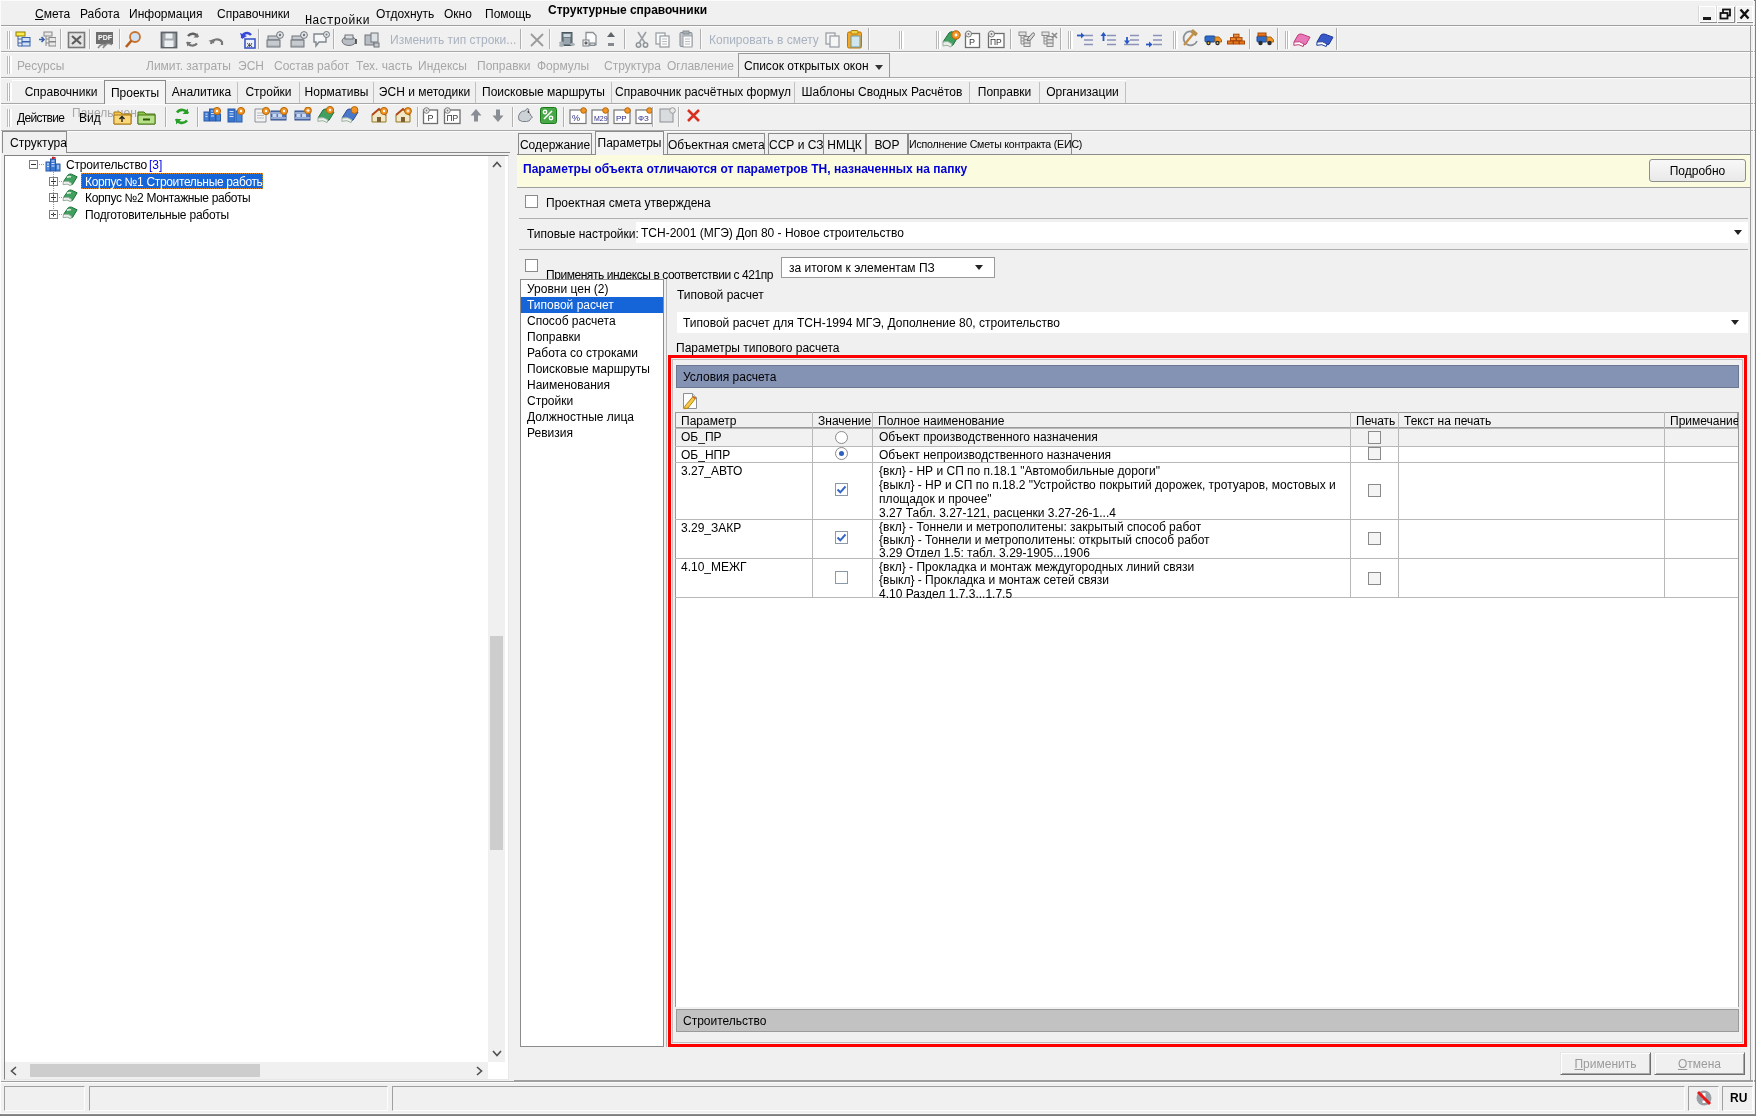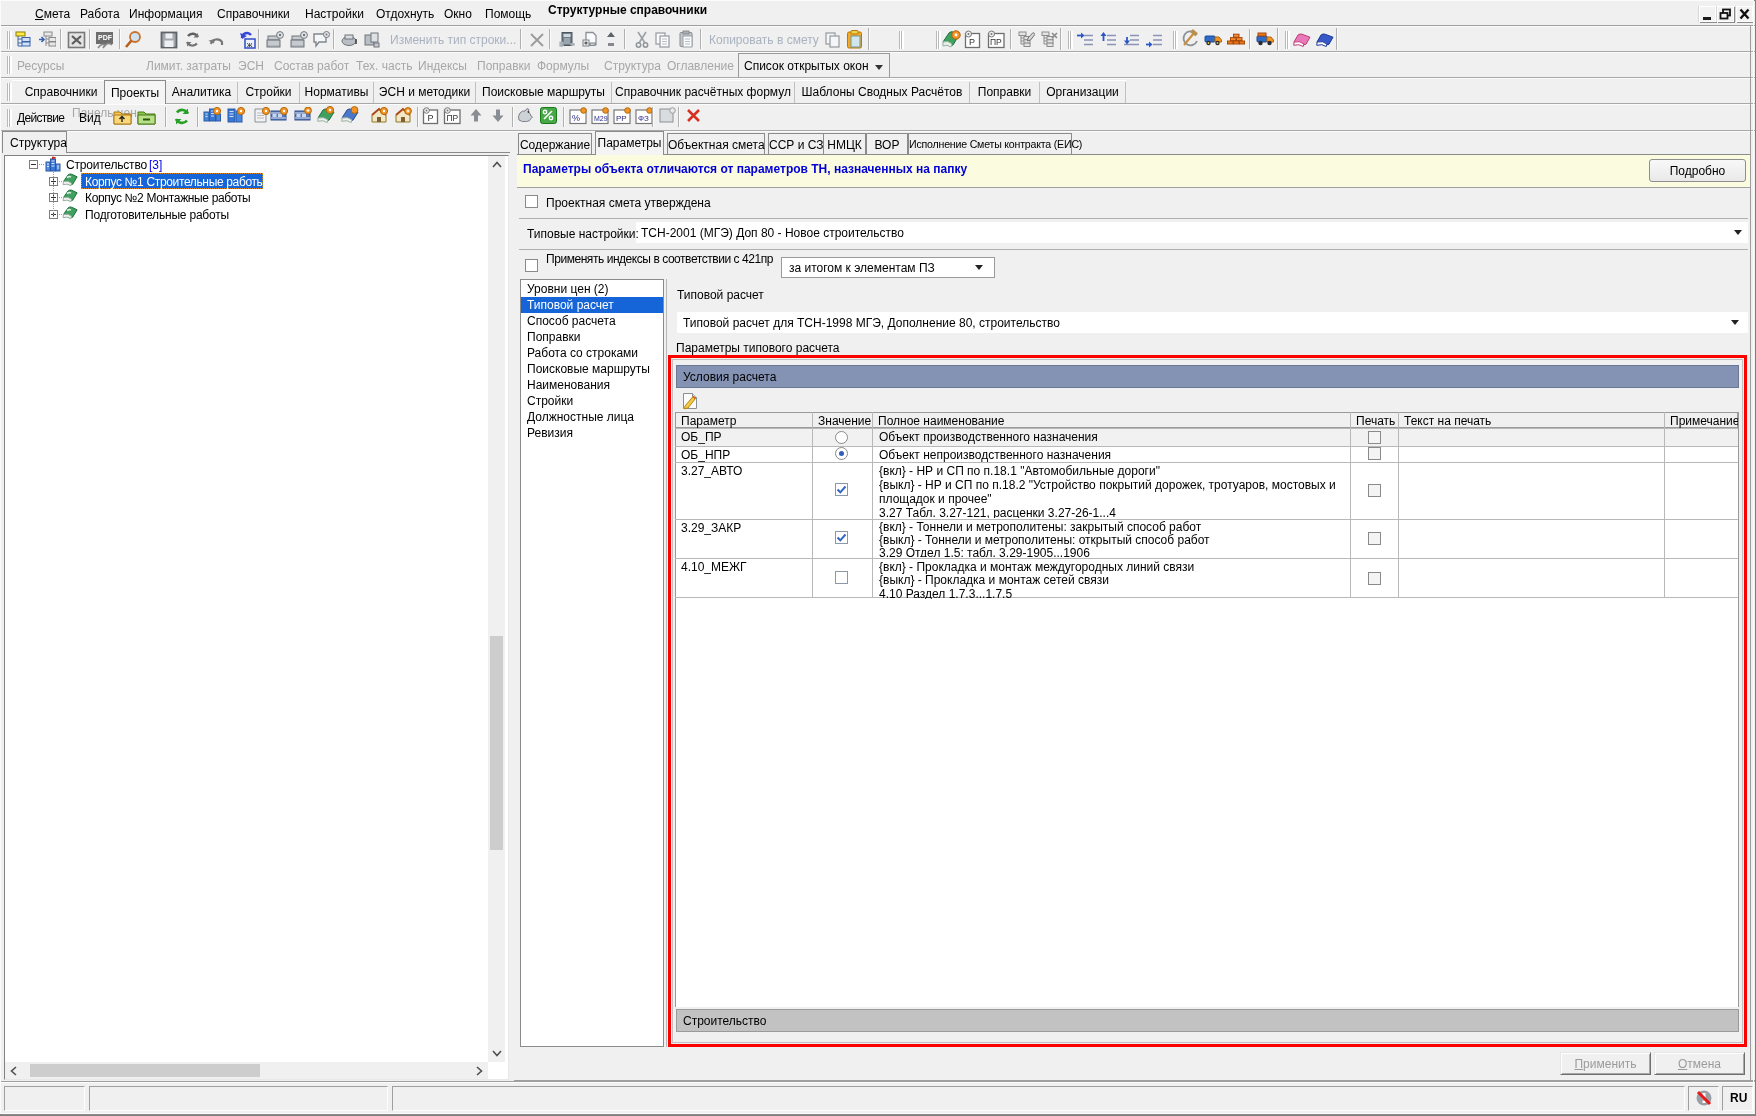--- a/index.html
+++ b/index.html
@@ -18,21 +18,21 @@
 .nw{white-space:nowrap}
 svg.i{display:block}
 </style></head><body>
 <div class="a" style="left:0;top:0;width:1756px;height:1116px;border:1px solid #7e7e7e;z-index:60;pointer-events:none"></div>
 <div class="a" style="left:1;top:1;width:1754px;height:1114px;border:1px solid #fbfbfb;z-index:60;pointer-events:none"></div>
 <div class="a" style="left:1750px;top:26px;width:1px;height:1056px;background:#9c9c9c;z-index:40"></div>
 <span class="a" style="left:35px;top:7px;white-space:nowrap;"><u>С</u>мета</span>
 <span class="a" style="left:80px;top:7px;white-space:nowrap;">Работа</span>
 <span class="a" style="left:129px;top:7px;white-space:nowrap;text-align:center;">Информация</span>
 <span class="a" style="left:217px;top:7px;white-space:nowrap;">Справочники</span>
-<span class="a" style="left:305px;top:7px;white-space:nowrap;">Настройки</span>
+<span class="a" style="left:305px;top:14px;white-space:nowrap;font-family:Liberation Mono, monospace;">Настройки</span>
 <span class="a" style="left:376px;top:7px;white-space:nowrap;">Отдохнуть</span>
 <span class="a" style="left:444px;top:7px;white-space:nowrap;">Окно</span>
 <span class="a" style="left:485px;top:7px;white-space:nowrap;">Помощь</span>
 <span class="a" style="left:548px;top:3px;white-space:nowrap;font-weight:bold;">Структурные справочники</span>
 <span class="a" style="left:1699px;top:6px;width:17px;height:16px;background:#f2f2f2;border:1px solid #fff;box-shadow:1px 1px 0 #8a8a8a,-1px 0 0 #d8d8d8;">
     <span class="a" style="left:3px;top:10px;width:8px;height:3px;background:#1a1a1a"></span>
   </span>
 <span class="a" style="left:1717px;top:6px;width:17px;height:16px;background:#f2f2f2;border:1px solid #fff;box-shadow:1px 1px 0 #8a8a8a,-1px 0 0 #d8d8d8;">
     <svg class="i" width="15" height="14" viewBox="0 0 15 14">
       <rect x="5" y="2.5" width="7" height="6" fill="none" stroke="#111" stroke-width="1.8"></rect>
@@ -688,40 +688,40 @@
 <div class="hline" style="left:517px;top:187px;width:1233px;background:#9f9f9f"></div>
 <div class="cb" style="left:525px;top:195px"></div>
 <span class="a" style="left:546px;top:196px;white-space:nowrap;">Проектная смета утверждена</span>
 <div class="hline" style="left:519px;top:218px;width:1229px;background:#b0b0b0"></div>
 <div class="a" style="left:636px;top:222px;width:1112px;height:21px;background:#fff"></div>
 <span class="a" style="left:527px;top:227px;white-space:nowrap;">Типовые настройки:</span>
 <span class="a" style="left:641px;top:226px;white-space:nowrap;">ТСН-2001 (МГЭ) Доп 80 - Новое строительство</span>
 <span class="a" style="left:1734px;top:230px;width:0;height:0;border:4px solid transparent;border-top:5px solid #222"></span>
 <div class="hline" style="left:519px;top:249px;width:1229px;background:#b0b0b0"></div>
 <div class="cb" style="left:525px;top:259px"></div>
-<span class="a" style="left:546px;top:252px;white-space:nowrap;letter-spacing:-0.45px">Применять индексы в соответствии с 421пр</span>
+<span class="a" style="left:546px;top:268px;white-space:nowrap;letter-spacing:-0.45px">Применять индексы в соответствии с 421пр</span>
 <div class="a" style="left:781px;top:257px;width:214px;height:21px;background:#fff;border:1px solid #9a9a9a"></div>
 <span class="a" style="left:789px;top:261px;white-space:nowrap;">за итогом к элементам ПЗ</span>
 <span class="a" style="left:975px;top:265px;width:0;height:0;border:4px solid transparent;border-top:5px solid #222"></span>
 <div class="a" style="left:520px;top:279px;width:144px;height:768px;background:#fff;border:1px solid #8b8b8b"></div>
 <span class="a" style="left:527px;top:282px;white-space:nowrap;">Уровни цен (2)</span>
 <div class="a" style="left:521px;top:297px;width:142px;height:16px;background:#1565d8"></div>
 <span class="a" style="left:527px;top:298px;white-space:nowrap;color:#fff">Типовой расчет</span>
 <span class="a" style="left:527px;top:314px;white-space:nowrap;">Способ расчета</span>
 <span class="a" style="left:527px;top:330px;white-space:nowrap;">Поправки</span>
 <span class="a" style="left:527px;top:346px;white-space:nowrap;">Работа со строками</span>
 <span class="a" style="left:527px;top:362px;white-space:nowrap;">Поисковые маршруты</span>
 <span class="a" style="left:527px;top:378px;white-space:nowrap;text-align:center;">Наименования</span>
 <span class="a" style="left:527px;top:394px;white-space:nowrap;">Стройки</span>
 <span class="a" style="left:527px;top:410px;white-space:nowrap;">Должностные лица</span>
 <span class="a" style="left:527px;top:426px;white-space:nowrap;">Ревизия</span>
 <div class="a" style="left:666px;top:279px;width:1px;height:768px;background:#b8b8b8"></div>
 <span class="a" style="left:677px;top:288px;white-space:nowrap;">Типовой расчет</span>
 <div class="a" style="left:677px;top:312px;width:1071px;height:21px;background:#fff"></div>
-<span class="a" style="left:683px;top:316px;white-space:nowrap;">Типовой расчет для ТСН-1998 МГЭ, Дополнение 80, строительство</span>
+<span class="a" style="left:683px;top:316px;white-space:nowrap;">Типовой расчет для ТСН-1994 МГЭ, Дополнение 80, строительство</span>
 <span class="a" style="left:1731px;top:320px;width:0;height:0;border:4px solid transparent;border-top:5px solid #222"></span>
 <span class="a" style="left:676px;top:341px;white-space:nowrap;">Параметры типового расчета</span>
 <div class="a" style="left:668px;top:355px;width:1079px;height:692px;border:3px solid #fb0200"></div>
 <div class="a" style="left:672px;top:359px;width:1071px;height:684px;border:1px solid #c0c0c0;background:#f0f0f0"></div>
 <div class="a" style="left:676px;top:365px;width:1063px;height:23px;background:#8492b4;border:1px solid #6a7894"></div>
 <span class="a" style="left:683px;top:370px;white-space:nowrap;">Условия расчета</span>
 <span class="a" style="left:681px;top:392px;width:18px;height:18px;">
     <svg class="i" width="18" height="18" viewBox="0 0 18 18">
       <path d="M2.5 1.5 h9 l4 4 v11 h-13 z" fill="#fdfdfd" stroke="#8a8f94"></path>
       <path d="M11.5 1.5 v4 h4" fill="#e8e8e8" stroke="#8a8f94"></path>

